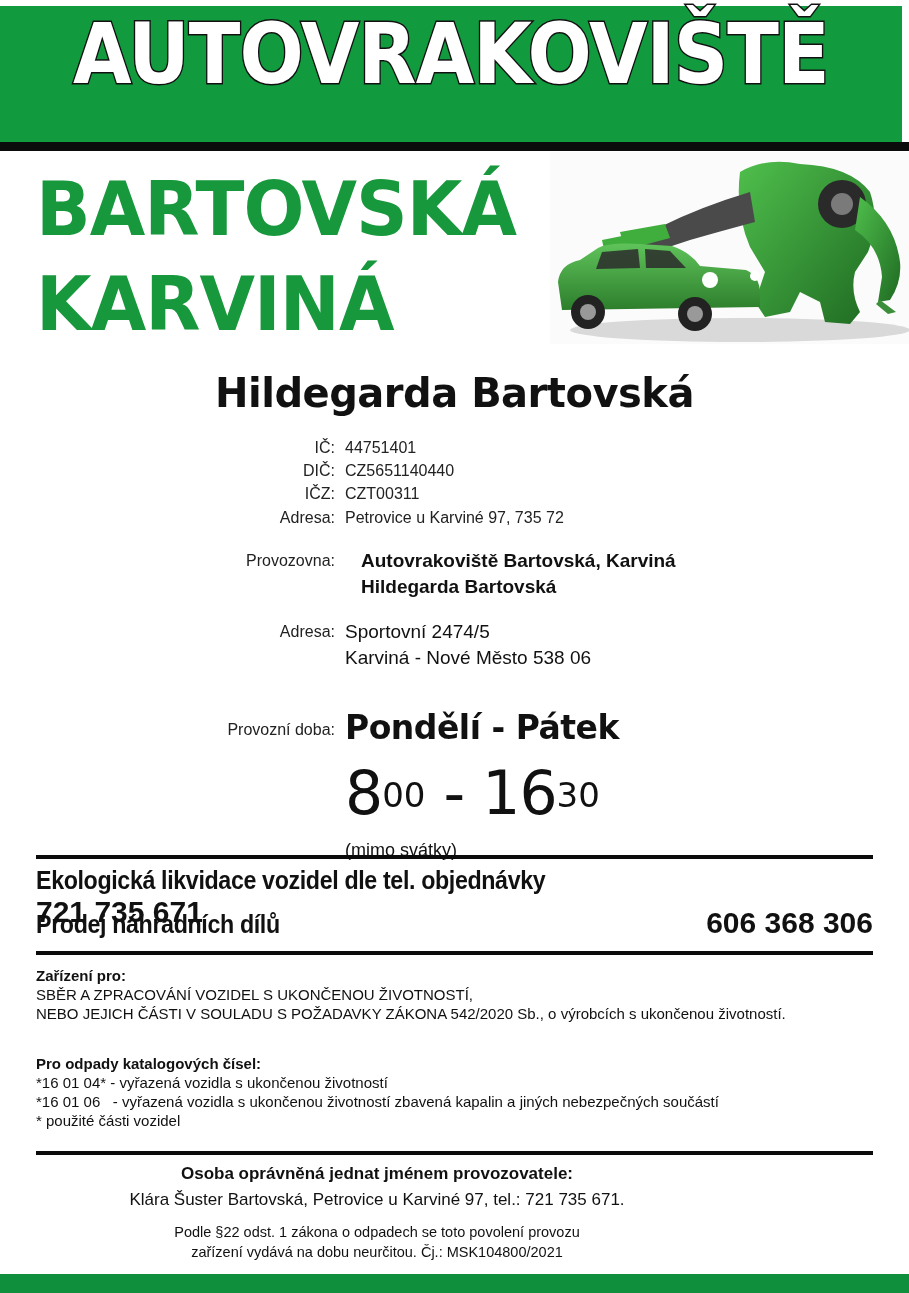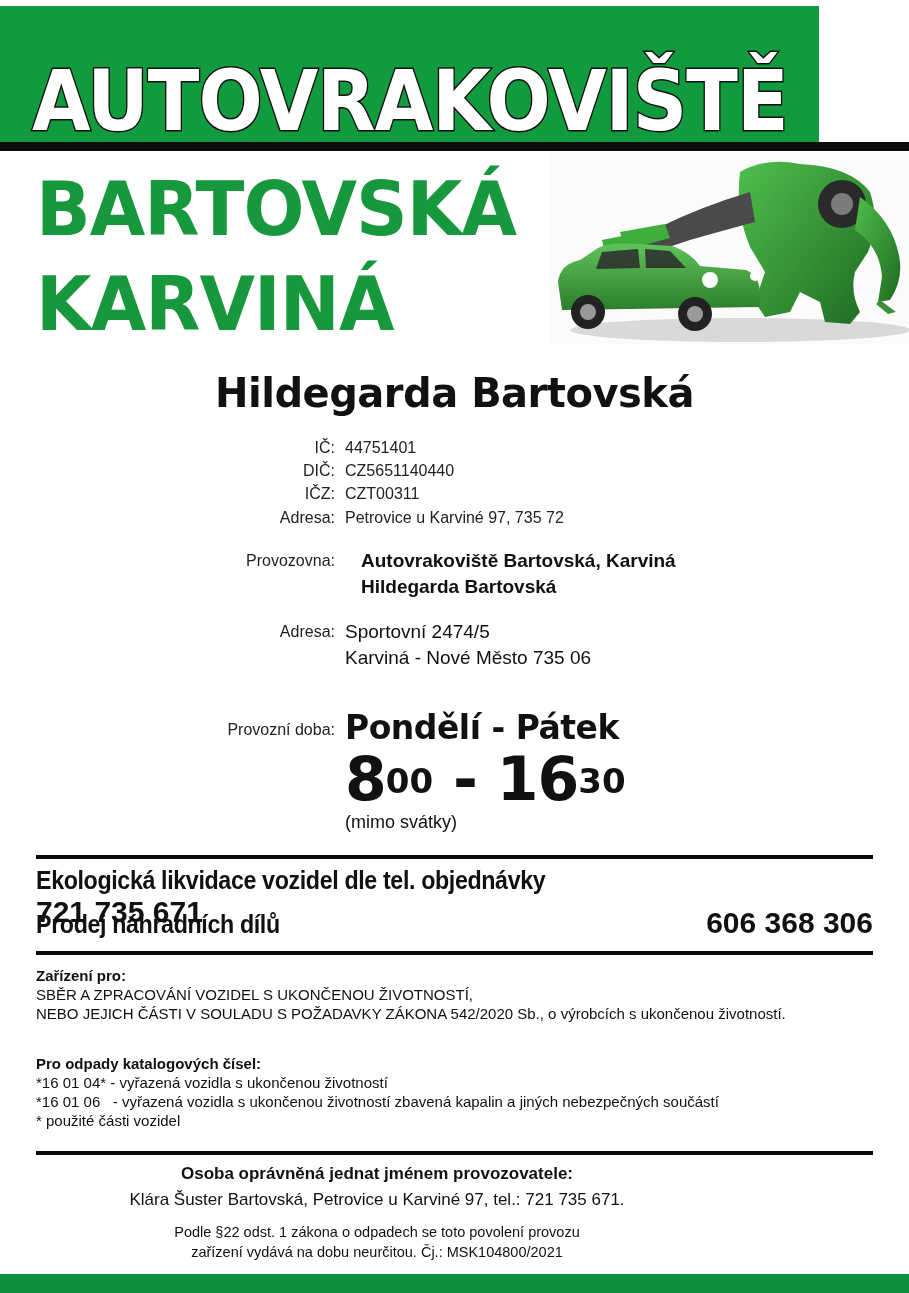--- a/index.html
+++ b/index.html
@@ -1,22 +1,22 @@
 <!DOCTYPE html>
 <html><head>
   <meta charset="utf-8">
   <style>
     * { margin: 0; padding: 0; box-sizing: border-box; }
     html, body { width: 909px; height: 1293px; background: #ffffff; overflow: hidden; }
     body { position: relative; font-family: "Liberation Sans", "DejaVu Sans", sans-serif; color: #111; }
 
     .header-band {
-      position: absolute; left: 0; top: 6px; width: 819px; height: 137px;
+      position: absolute; left: 0; top: 6px; width: 902px; height: 137px;
       background: #129b3e;
-      display: flex; align-items: flex-end; justify-content: center;
+      display: flex; align-items: flex-start; justify-content: center;
     }
     .header-title {
       font-family: "DejaVu Sans", sans-serif;
       font-weight: bold;
       font-size: 84px;
       letter-spacing: -1px;
       color: #ffffff;
       -webkit-text-stroke: 3px #111;
       paint-order: stroke fill;
       transform: scaleX(0.9);
@@ -58,21 +58,21 @@
     .kv-row { position: absolute; display: flex; font-size: 16px; line-height: 22px; }
     .kv-label { width: 345px; text-align: right; padding-right: 10px; color: #222; }
     .kv-value { color: #222; }
 
     .section-row { position: absolute; left: 0; display: flex; }
     .section-label { width: 345px; text-align: right; padding-right: 10px; font-size: 16px; color: #222; }
     .section-value { font-size: 19px; line-height: 26px; color: #111; }
     .bold { font-weight: bold; margin-left: 16px; }
 
     .hours-days { font-family: "DejaVu Sans", sans-serif; font-weight: bold; font-size: 33px; line-height: 40px; letter-spacing: -0.5px; }
-    .hours-time { font-family: "DejaVu Sans", sans-serif; font-weight: bold; font-size: 60px; line-height: 62px; letter-spacing: -1px; }
+    .hours-time { font-family: "DejaVu Sans", sans-serif; font-weight: normal; font-size: 60px; line-height: 90px; letter-spacing: -1px; }
     .hours-time sup { font-size: 34px; vertical-align: top; position: relative; top: 2px; letter-spacing: 0; }
     .hours-note { font-size: 18px; line-height: 24px; }
 
     .rule { position: absolute; left: 36px; width: 837px; height: 4px; background: #0b0b0b; }
 
     .service-row { position: absolute; left: 36px; width: 837px; display: flex; justify-content: space-between; align-items: baseline; }
     .service-label { font-weight: bold; font-size: 25px; letter-spacing: -0.4px; transform: scaleX(0.93); transform-origin: left; white-space: nowrap; }
     .service-phone { font-weight: bold; font-size: 30px; letter-spacing: 0; white-space: nowrap; }
 
     .small-block { position: absolute; left: 36px; font-size: 15px; line-height: 19px; color: #111; }
@@ -154,21 +154,21 @@
   <div class="section-value bold">
     <div>Autovrakoviště Bartovská, Karviná</div>
     <div>Hildegarda Bartovská</div>
   </div>
 </div>
 
 <div class="section-row" style="top:619px;">
   <span class="section-label" style="line-height:26px;">Adresa:</span>
   <div class="section-value">
     <div>Sportovní 2474/5</div>
-    <div>Karviná - Nové Město 735 06</div>
+    <div>Karviná - Nové Město 538 06</div>
   </div>
 </div>
 
 <div class="section-row" style="top:708px;">
   <span class="section-label" style="line-height:44px;">Provozní doba:</span>
   <div>
     <div class="hours-days">Pondělí - Pátek</div>
     <div class="hours-time"><span>8</span><sup>00</sup><span style="white-space:pre;"> - </span><span>16</span><sup>30</sup></div>
     <div class="hours-note">(mimo svátky)</div>
   </div>

